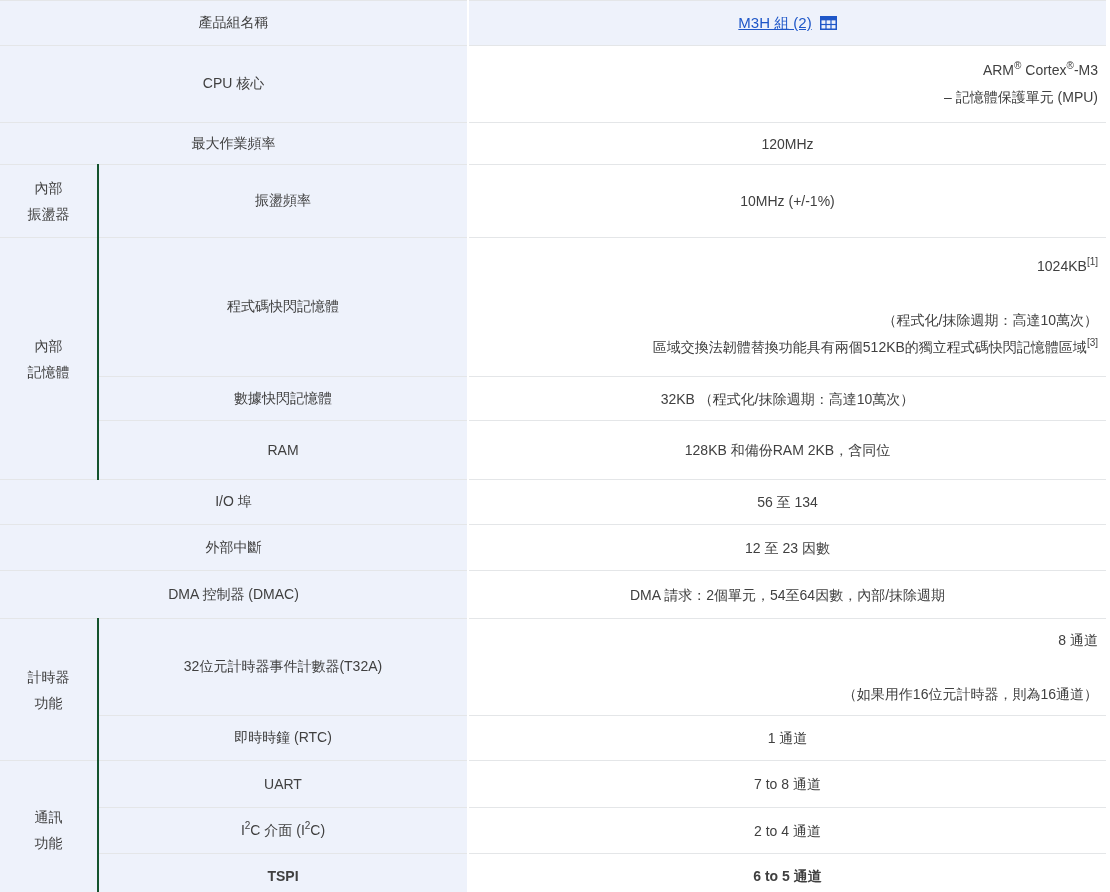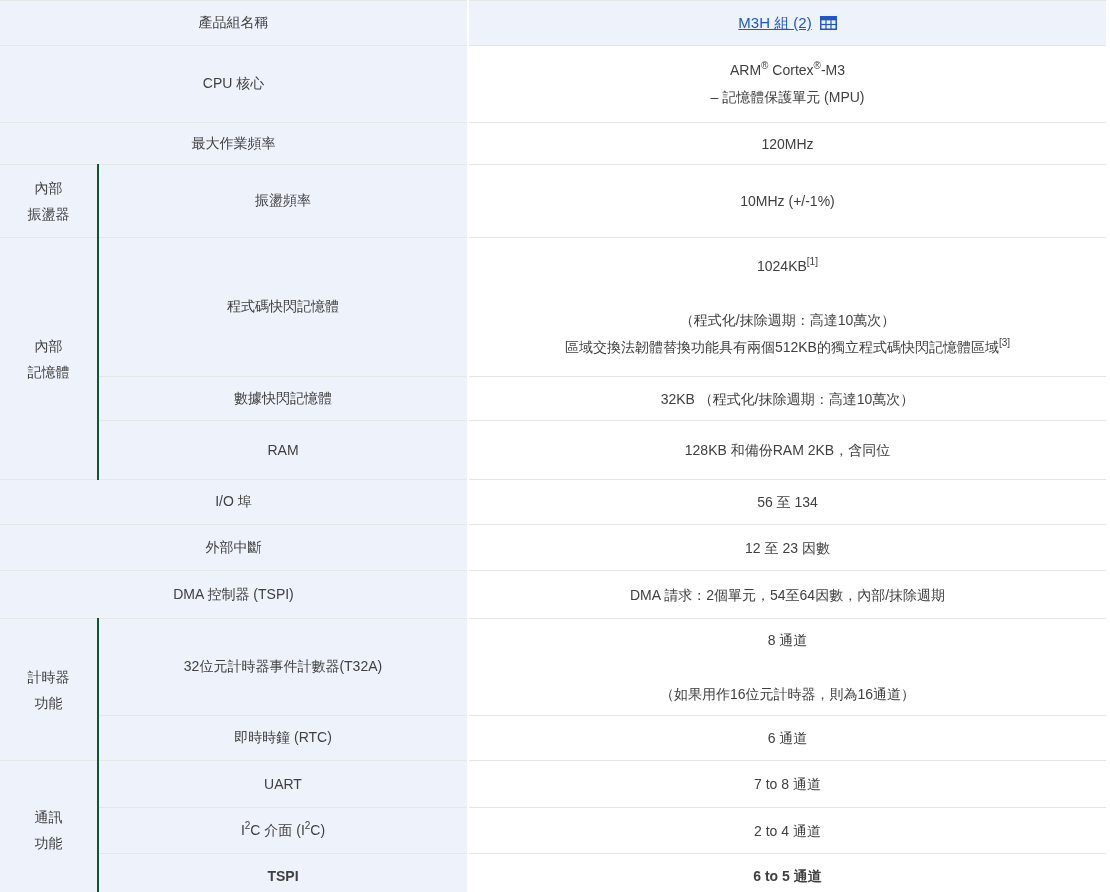--- a/index.html
+++ b/index.html
@@ -42,20 +42,21 @@
   td.value-cell {
     background: #ffffff;
     line-height: 26px;
   }
   td.value-cell.tinted {
     background: #eef2fb;
   }
   .line {
     min-height: 27px;
     line-height: 27px;
+    text-align: right;
   }
   sup {
     font-size: 10px;
     line-height: 0;
     vertical-align: super;
   }
   a.group-link {
     color: var(--link-color, #1f57c8);
     text-decoration: underline;
     font-size: 15px;
@@ -174,21 +175,21 @@
     <td colspan="2" class="label-cell">
       <span>外部中斷</span>
     </td>
     <td class="value-cell">
       <span>12 至 23 因數</span>
     </td>
   </tr>
 
   <tr style="height:48px">
     <td colspan="2" class="label-cell">
-      <span>DMA 控制器 (TSPI)</span>
+      <span>DMA 控制器 (DMAC)</span>
     </td>
     <td class="value-cell">
       <span>DMA 請求：2個單元，54至64因數，內部/抹除週期</span>
     </td>
   </tr>
 
   <tr style="height:97px">
     <td class="group-cell" rowspan="2">計時器
 功能</td>
     <td class="label-cell">
@@ -199,21 +200,21 @@
       <div class="line"></div>
       <div class="line">（如果用作16位元計時器，則為16通道）</div>
     </td>
   </tr>
 
   <tr style="height:45px">
     <td class="label-cell">
       <span>即時時鐘 (RTC)</span>
     </td>
     <td class="value-cell">
-      <span>6 通道</span>
+      <span>1 通道</span>
     </td>
   </tr>
 
   <tr style="height:47px">
     <td class="group-cell" rowspan="3">通訊
 功能</td>
     <td class="label-cell">
       <span>UART</span>
     </td>
     <td class="value-cell">

